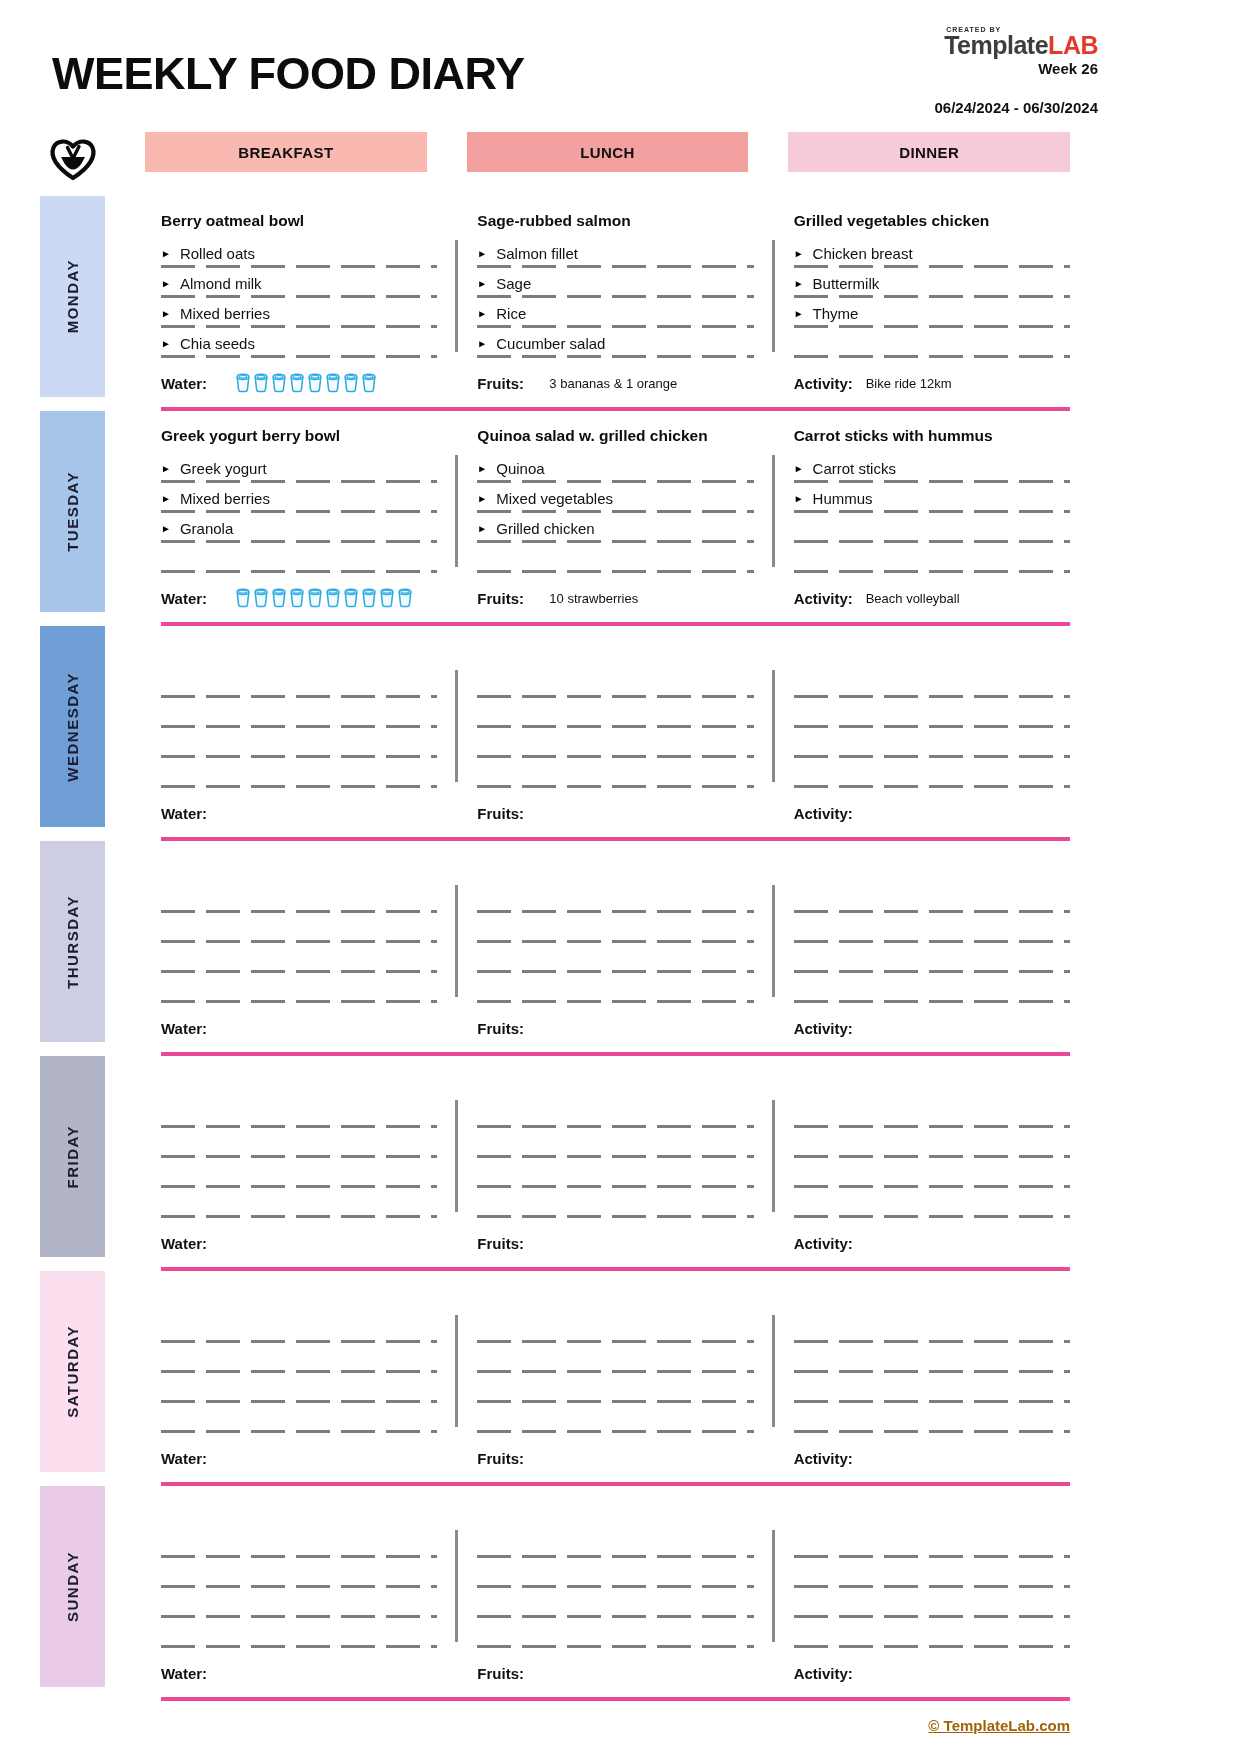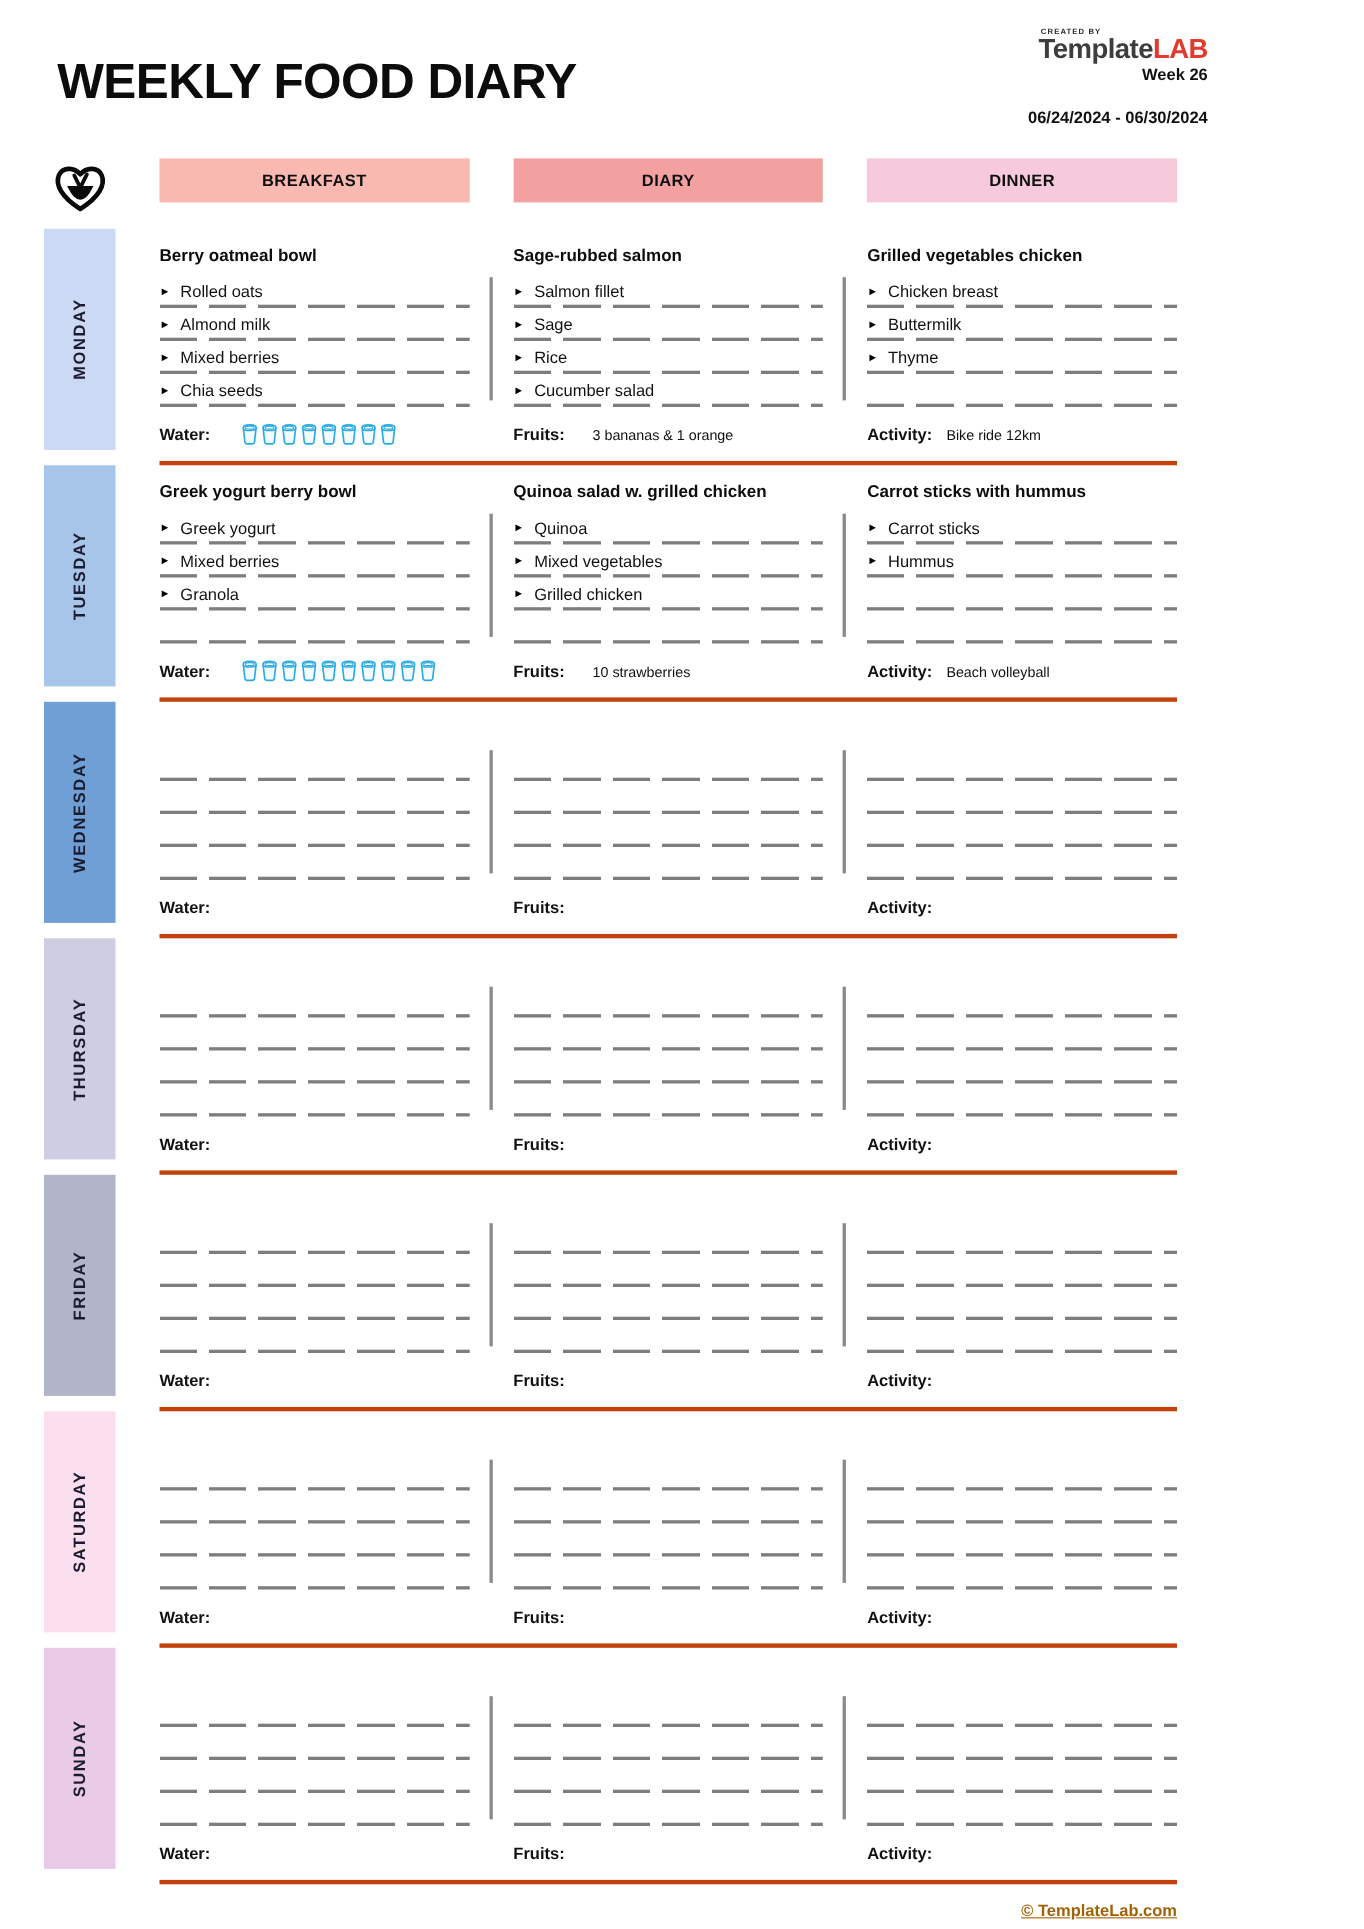--- a/index.html
+++ b/index.html
@@ -20,21 +20,21 @@
   .logo-area { position:absolute; top:0; right:-28px; text-align:right; }
   .brand-line { display:inline-block; text-align:left; line-height:1;margin-left:45px; }
   .created-by { display:block; font-size:7px; font-weight:bold; letter-spacing:1px; color:#2b2b2b; margin-left:2px; }
   .brand-name { font-size:25px; font-weight:bold; letter-spacing:-0.5px; }
   .brand-dark { color:#3d3d3d; }
   .brand-red  { color:#e23b2e; }
   .week-label { font-size:15px; font-weight:bold; margin-top:2px; }
   .date-range { font-size:15px; font-weight:bold; margin-top:22px; }
 
   
-  .col-header-row { display:flex; margin-top:16px; }
+  .col-header-row { display:flex; margin-top:4px; }
   .gutter { width:105px; flex:0 0 105px; display:flex; }
   .heart-box { width:65px; display:flex; align-items:center; justify-content:center; }
   .meal-area { flex:1; display:flex; }
   .hdr-cell {
     flex:1; height:40px; display:flex; align-items:center; justify-content:center;
     font-size:15px; font-weight:bold; letter-spacing:0.4px; color:#101010;
   }
   .hdr-gap { width:40px; flex:0 0 40px; }
 
   
@@ -43,21 +43,21 @@
   .day-row .gutter { align-items:stretch; }
   .day-label {
     width:65px; display:flex; align-items:center; justify-content:center;
     margin-bottom:14px;
   }
   .day-label span {
     writing-mode:vertical-rl; transform:rotate(180deg);
     font-size:15px; font-weight:bold; letter-spacing:1.5px; color:#1c1c30;
   }
   .day-content {
-    flex:1; padding:10px 0 5px; border-bottom:4px solid #c2410c;
+    flex:1; padding:10px 0 5px; border-bottom:4px solid #ec4899;margin-left:16px;
   }
   .meals { display:flex; align-items:stretch; }
   .meal-col { flex:1; min-width:0; }
   .meal-title { height:34px; font-size:15.5px; font-weight:bold; line-height:30px; color:#0d0d0d; }
   .line-slot {
     height:30px; display:flex; align-items:center; position:relative;
     font-size:15px; padding-bottom:3px;
   }
   .line-slot::after {
     content:""; position:absolute; left:0; right:0; bottom:2px; height:3px;
@@ -102,21 +102,21 @@
         <svg width="54" height="50" viewBox="0 0 54 50">
           <path d="M27 46 C10 35 4 24 7.5 15.5 C10.5 8.5 20.5 7 27 14.5 C33.5 7 43.5 8.5 46.5 15.5 C50 24 44 35 27 46 Z" fill="none" stroke="#0a0a0a" stroke-width="4.2" stroke-linejoin="round"></path>
           <path d="M15 25 L39 25 L35.5 31.5 Q31.5 37.5 27 37.5 Q22.5 37.5 18.5 31.5 Z" fill="#0a0a0a"></path>
           <path d="M21.5 15.5 L26 24.5 M33 14.5 L28 24.5" stroke="#0a0a0a" stroke-width="3.4" stroke-linecap="round"></path>
         </svg>
       </div>
     </div>
     <div class="meal-area">
       <div class="hdr-cell" style="background: rgb(249, 184, 176);">BREAKFAST</div>
       <div class="hdr-gap"></div>
-      <div class="hdr-cell" style="background: rgb(243, 161, 160);">DIARY</div>
+      <div class="hdr-cell" style="background: rgb(243, 161, 160);">LUNCH</div>
       <div class="hdr-gap"></div>
       <div class="hdr-cell" style="background: rgb(246, 201, 219);">DINNER</div>
     </div>
   </div>
 
   <div class="rows" id="rows-host">
       <section class="day-row">
         <div class="gutter">
           <div class="day-label" style="background: rgb(204, 217, 245);">
             <span>MONDAY</span>

